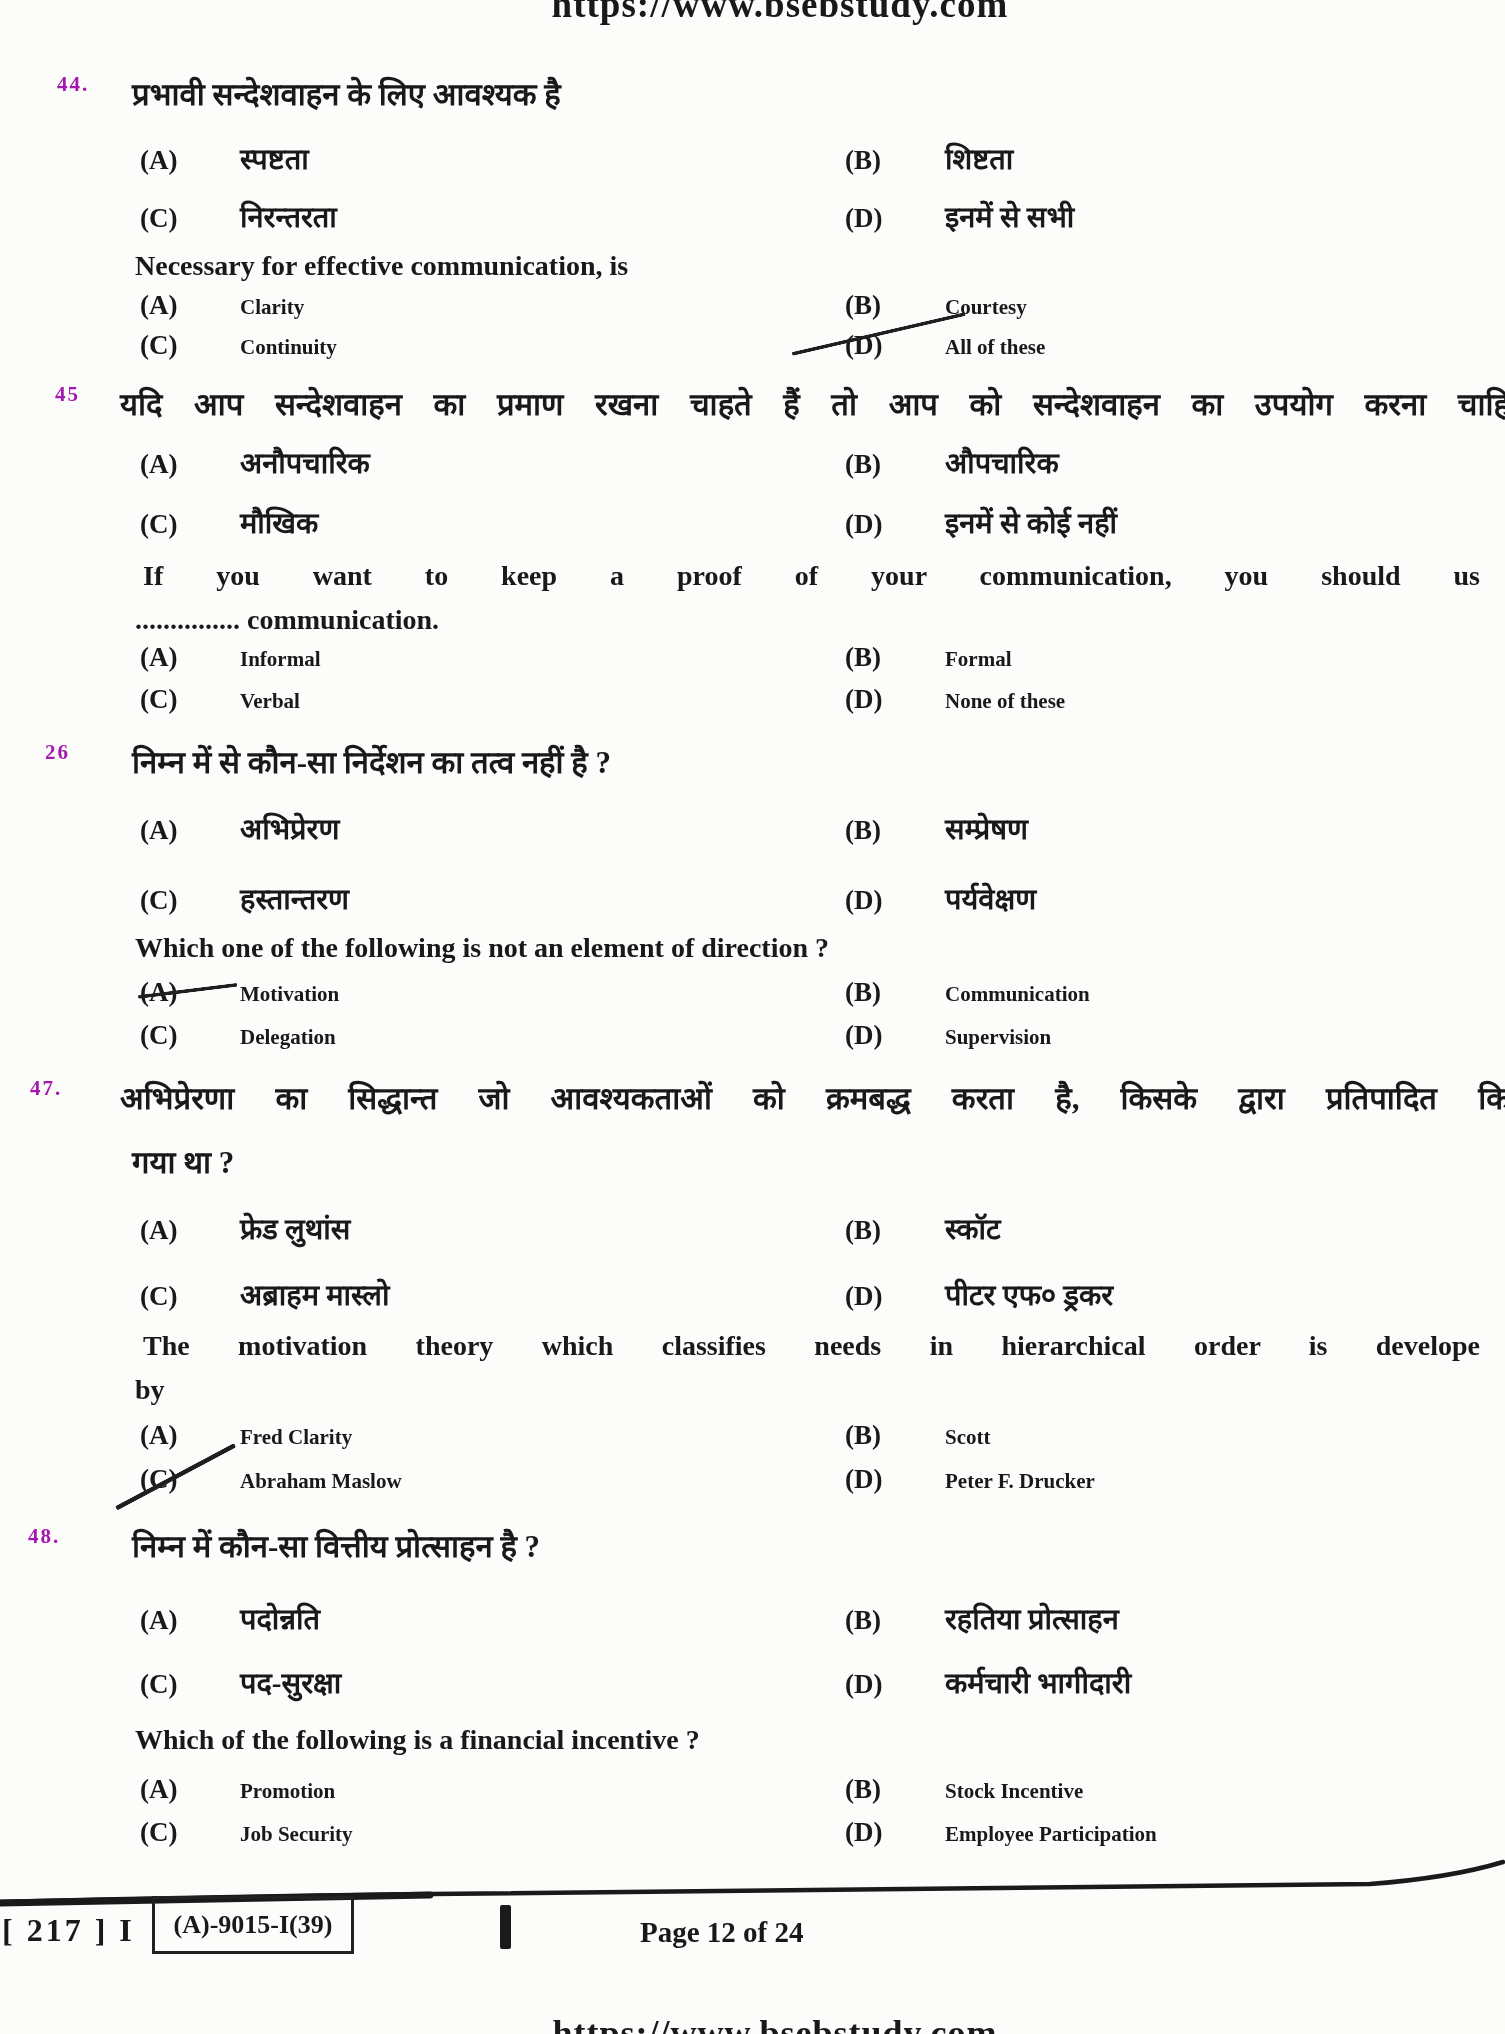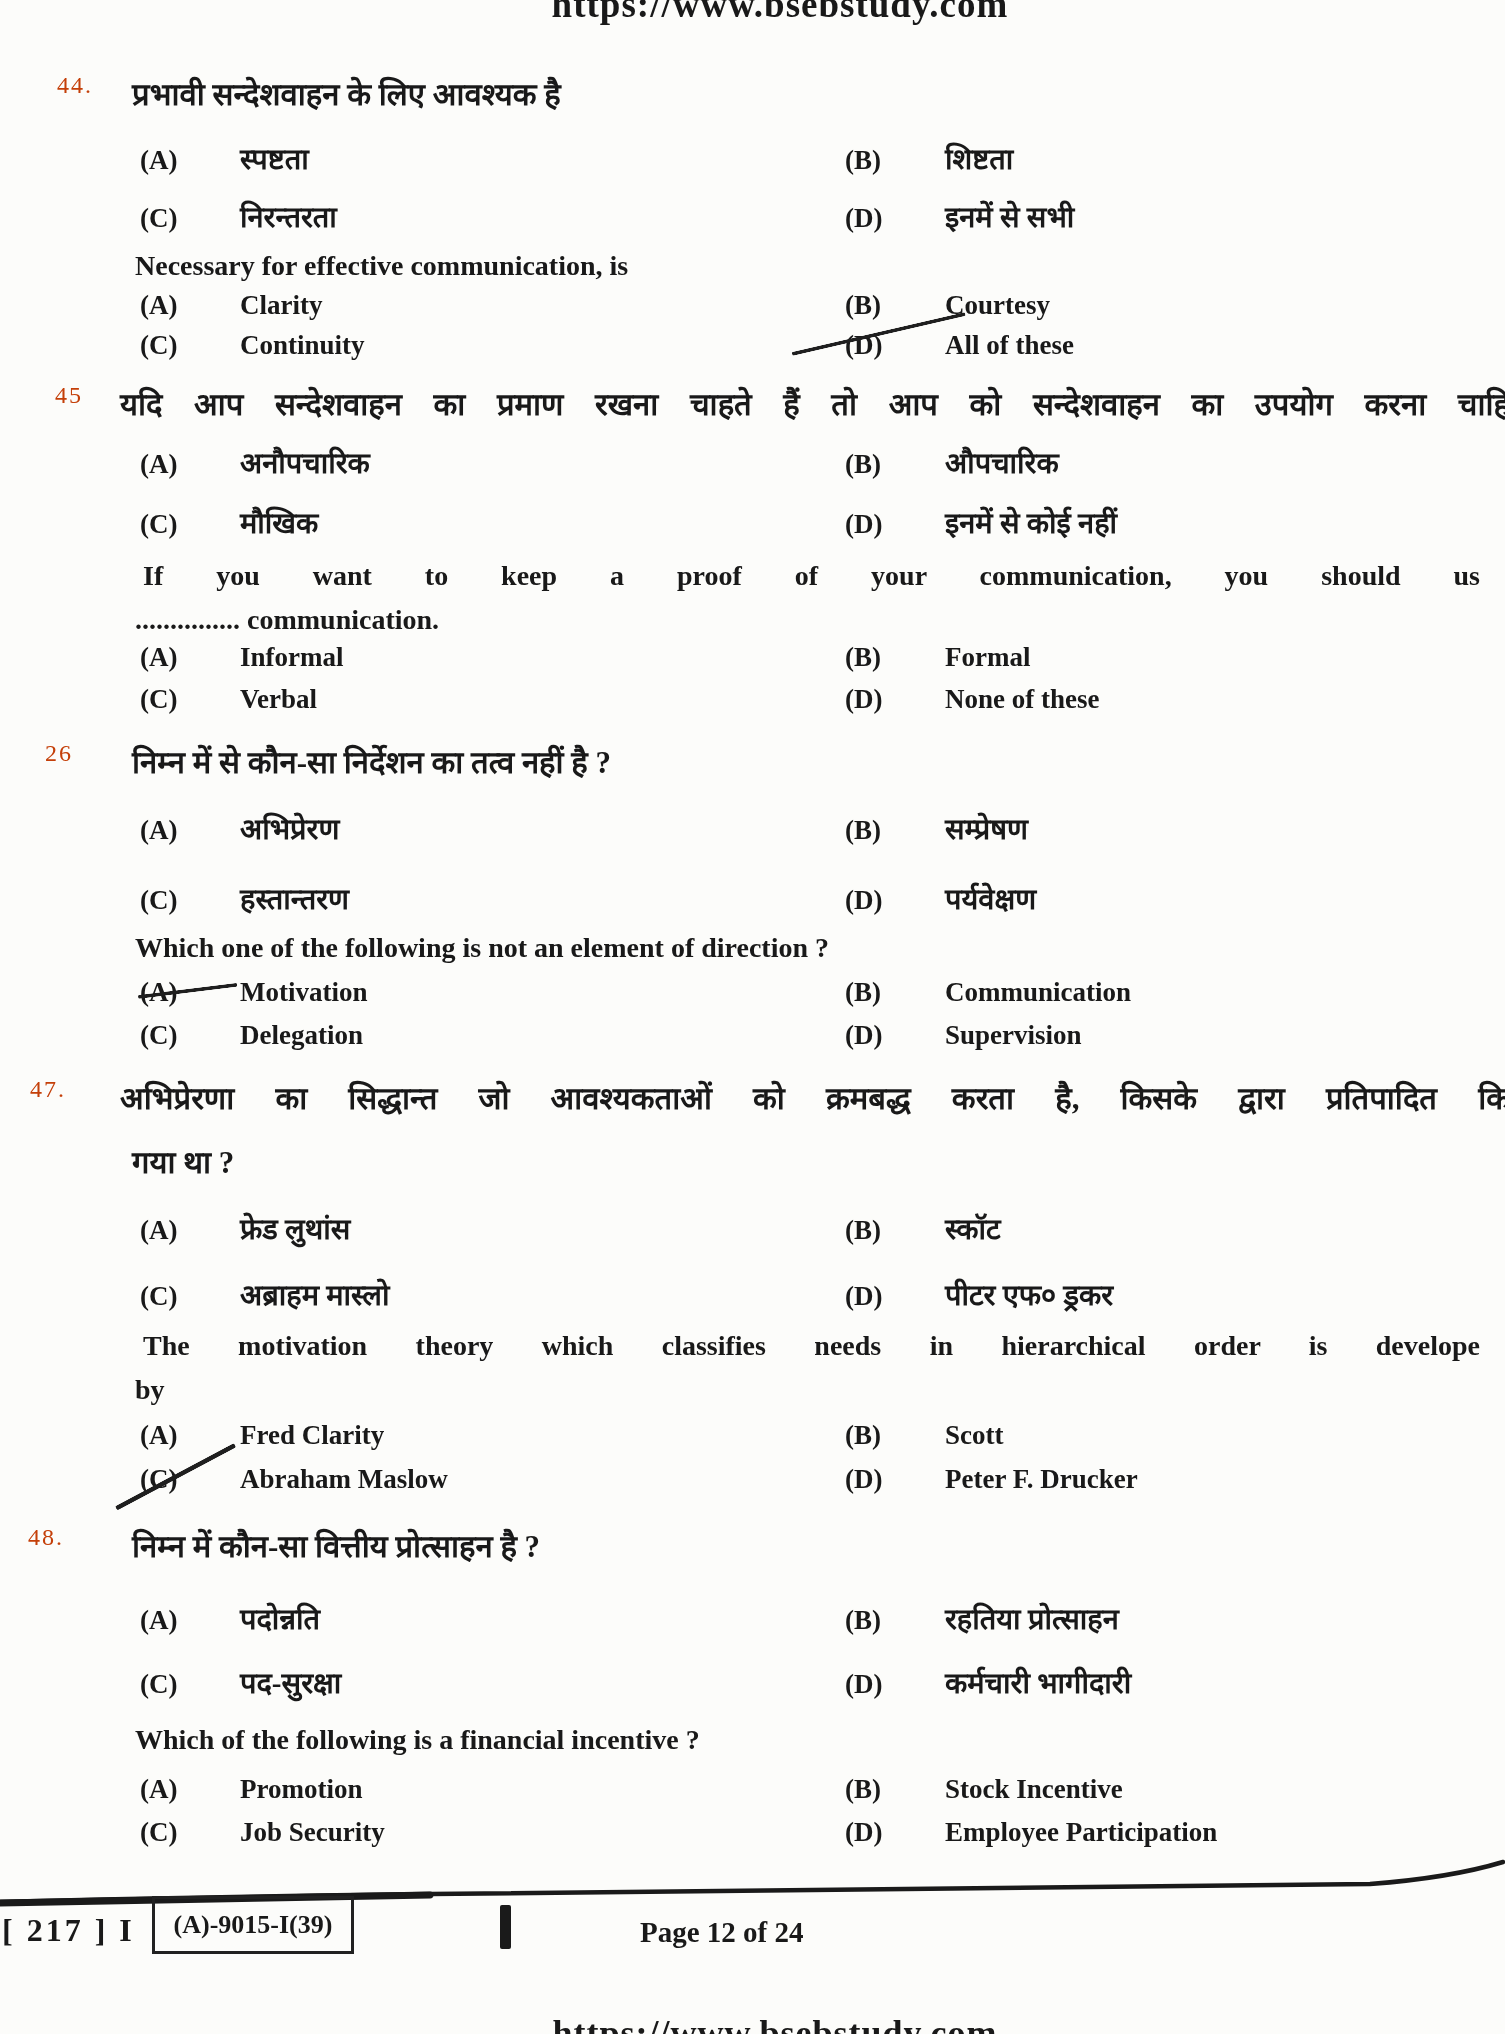--- a/index.html
+++ b/index.html
@@ -4,31 +4,31 @@
 <style>
   html,body{margin:0;padding:0;background:#d9d9d9;}
   .page{
     position:relative;width:1505px;height:2034px;margin:0 auto;
     background:#fcfcfa;overflow:hidden;
     font-family:"Liberation Serif","DejaVu Serif",serif;
     color:#1c1c1c;
   }
   .scan{filter:blur(0.3px) contrast(1.03);}
   .row{position:absolute;left:0;width:100%;height:0;}
-  .qnum{position:absolute;font-size:24px;font-weight:400;letter-spacing:2px;color:#c2410c;}
+  .qnum{position:absolute;font-size:21px;font-weight:700;letter-spacing:2px;color:#a21caf;}
   .qtext-hi{position:absolute;left:132px;font-size:31px;font-weight:700;white-space:nowrap;}
   .qtext-en{position:absolute;left:135px;font-size:28px;font-weight:700;white-space:nowrap;}
   .stretch{white-space:normal;text-align:justify;text-align-last:justify;}
   .w-en{width:1337px;margin-left:8px;}
   .w-hi{left:120px;width:1390px;}
   .opt{position:absolute;white-space:nowrap;}
   .opt.l{left:140px;}
   .opt.r{left:845px;}
   .olabel{display:inline-block;width:100px;font-size:27px;font-weight:700;}
-  .otext{font-size:27px;font-weight:700;}
+  .otext{font-size:21px;font-weight:700;}
   .otext.hi{font-size:29px;}
   .url-top{position:absolute;top:-17px;left:780px;transform:translateX(-50%);
     font-size:37px;font-weight:700;letter-spacing:1px;white-space:nowrap;}
   .url-bottom{position:absolute;top:2012px;left:775px;transform:translateX(-50%);
     font-size:36px;font-weight:700;letter-spacing:1px;white-space:nowrap;}
   .strike{position:absolute;height:0;border-top:4px solid #222;border-radius:3px;
     transform-origin:left center;}
   .strike.s44{left:792px;top:352px;width:178px;transform:rotate(-13deg);}
   .strike.s46{left:138px;top:995px;width:100px;transform:rotate(-7deg);}
   .strike.s47{left:116px;top:1506px;width:135px;transform:rotate(-28deg);border-top-width:5px;}

